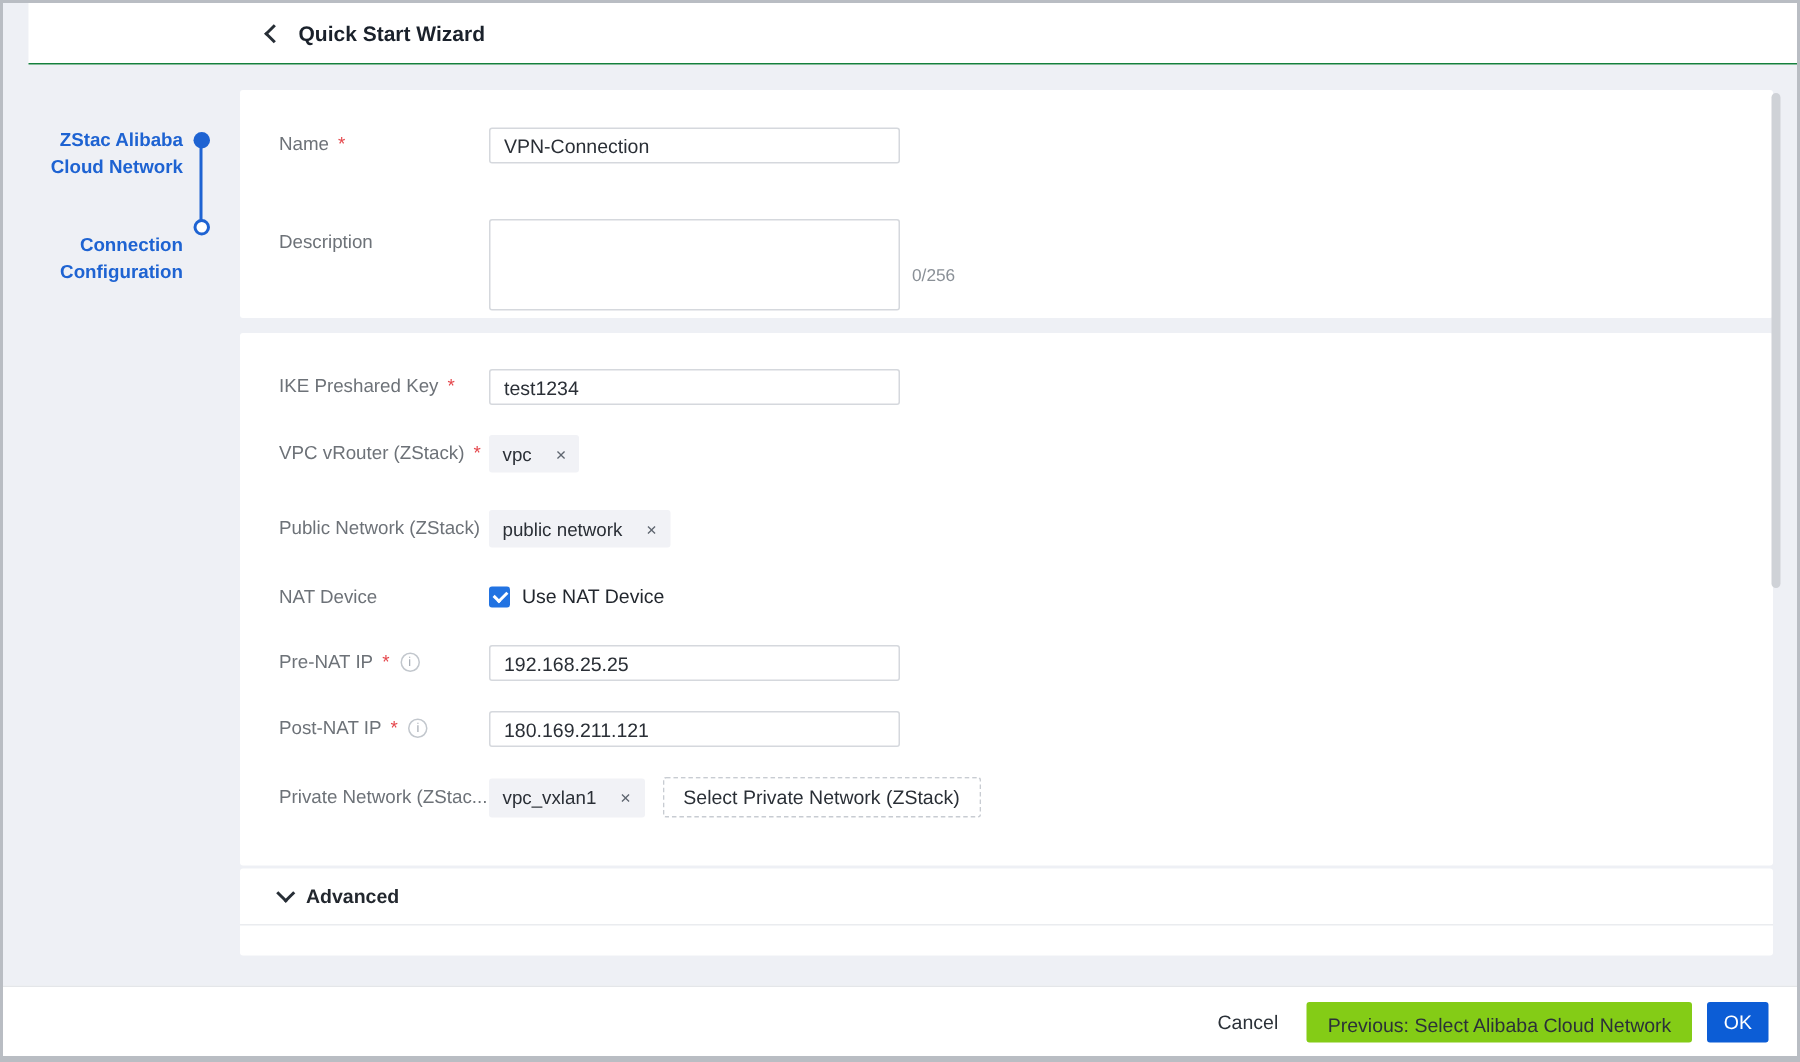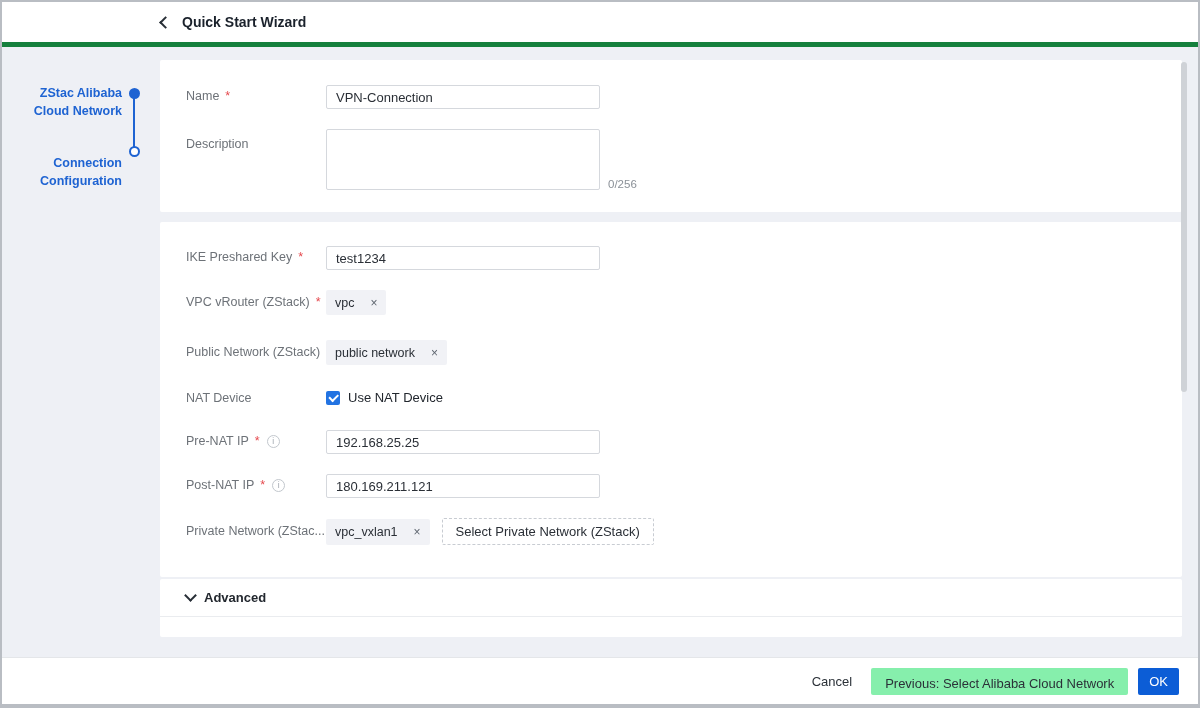--- a/index.html
+++ b/index.html
@@ -1,20 +1,20 @@
 <!DOCTYPE html>
 <html><head>
 <meta charset="utf-8">
 <style>
   html,body{margin:0;padding:0;background:#fff;}
   body{width:1200px;height:708px;position:relative;font-family:"Liberation Sans",sans-serif;-webkit-font-smoothing:antialiased;}
   .frame{position:absolute;inset:0;border:2px solid #b9bdc3;border-bottom-width:4px;background:#eef0f5;overflow:hidden;box-sizing:border-box;}
 
   
-  .header{position:absolute;top:0;left:0;right:0;height:40px;background:#fff;border-bottom:5px solid #15803d;}
+  .header{position:absolute;top:0;left:17px;right:0;height:40px;background:#fff;border-bottom:1px solid #15803d;}
   .header-title-wrap{position:absolute;left:156px;top:0;height:40px;display:flex;align-items:center;gap:10px;}
   .back-btn{display:inline-flex;align-items:center;justify-content:center;width:14px;height:14px;cursor:pointer;}
   .chev-left{width:7px;height:7px;border-left:2px solid #272e36;border-bottom:2px solid #272e36;transform:rotate(45deg);display:inline-block;}
   .title{font-size:14px;font-weight:bold;color:#1a212b;}
 
   
   .stepper{position:absolute;left:0;top:40px;width:156px;height:300px;}
   .step-label{position:absolute;left:4px;width:116px;text-align:right;font-size:12.5px;font-weight:bold;color:#1e63d2;line-height:18px;cursor:pointer;}
   .step-label.s1{top:42px;}
   .step-label.s2{top:112px;}
@@ -54,21 +54,21 @@
   .adv-header{position:absolute;left:0;right:0;top:0;height:38px;border-bottom:1px solid #eaecef;display:flex;align-items:center;padding-left:26px;cursor:pointer;box-sizing:border-box;}
   .chev-down{width:7px;height:7px;border-left:2px solid #272e36;border-bottom:2px solid #272e36;transform:rotate(-45deg);display:inline-block;margin-right:9px;position:relative;top:-2px;}
   .adv-text{font-size:13px;color:#22272e;font-weight:600;}
 
   
   .scroll-thumb{position:absolute;right:11px;top:60px;width:6px;height:330px;background:#cfd2d7;border-radius:3px;cursor:grab;}
 
   
   .footer{position:absolute;left:0;right:0;bottom:0;height:47px;background:#fff;border-top:1px solid #e4e6e9;display:flex;align-items:center;justify-content:flex-end;padding-right:19px;box-sizing:border-box;}
   .cancel-btn{font-size:13px;color:#2b3138;cursor:pointer;background:none;border:none;padding:0;margin-right:19px;font-family:"Liberation Sans",sans-serif;}
-  .prev-btn{height:27px;background:#86efac;border:none;border-radius:2px;padding:8px 14px;font-size:13px;color:#2b3138;cursor:pointer;margin-right:10px;font-family:"Liberation Sans",sans-serif;}
+  .prev-btn{height:27px;background:#84cc16;border:none;border-radius:2px;padding:8px 14px;font-size:13px;color:#2b3138;cursor:pointer;margin-right:10px;font-family:"Liberation Sans",sans-serif;}
   .ok-btn{height:27px;min-width:37px;background:#0c5dd6;border:none;border-radius:2px;padding:0 11px;font-size:13px;color:#fff;cursor:pointer;font-family:"Liberation Sans",sans-serif;}
 </style>
 </head>
 <body>
 
 <div class="frame">
 
   <div class="header">
     <div class="header-title-wrap">
       <span class="back-btn">
@@ -87,21 +87,21 @@
   </div>
 
   <div class="card card1">
     <div class="row" style="top:25px;height:24px;">
       <span class="lbl" style="top:4px;">
         <span>Name</span>
           <span class="req">*</span>
       </span>
       <input class="text ctl" type="text" value="VPN-Connection" style="">
     </div>
-    <div class="row" style="top:69px;height:61px;">
+    <div class="row" style="top:86px;height:61px;">
       <span class="lbl" style="top:8px;">
         <span>Description</span>
       </span>
       <textarea class="area ctl" style=""></textarea>
     </div>
     <span class="counter">0/256</span>
   </div>
 
   <div class="card card2">
 

